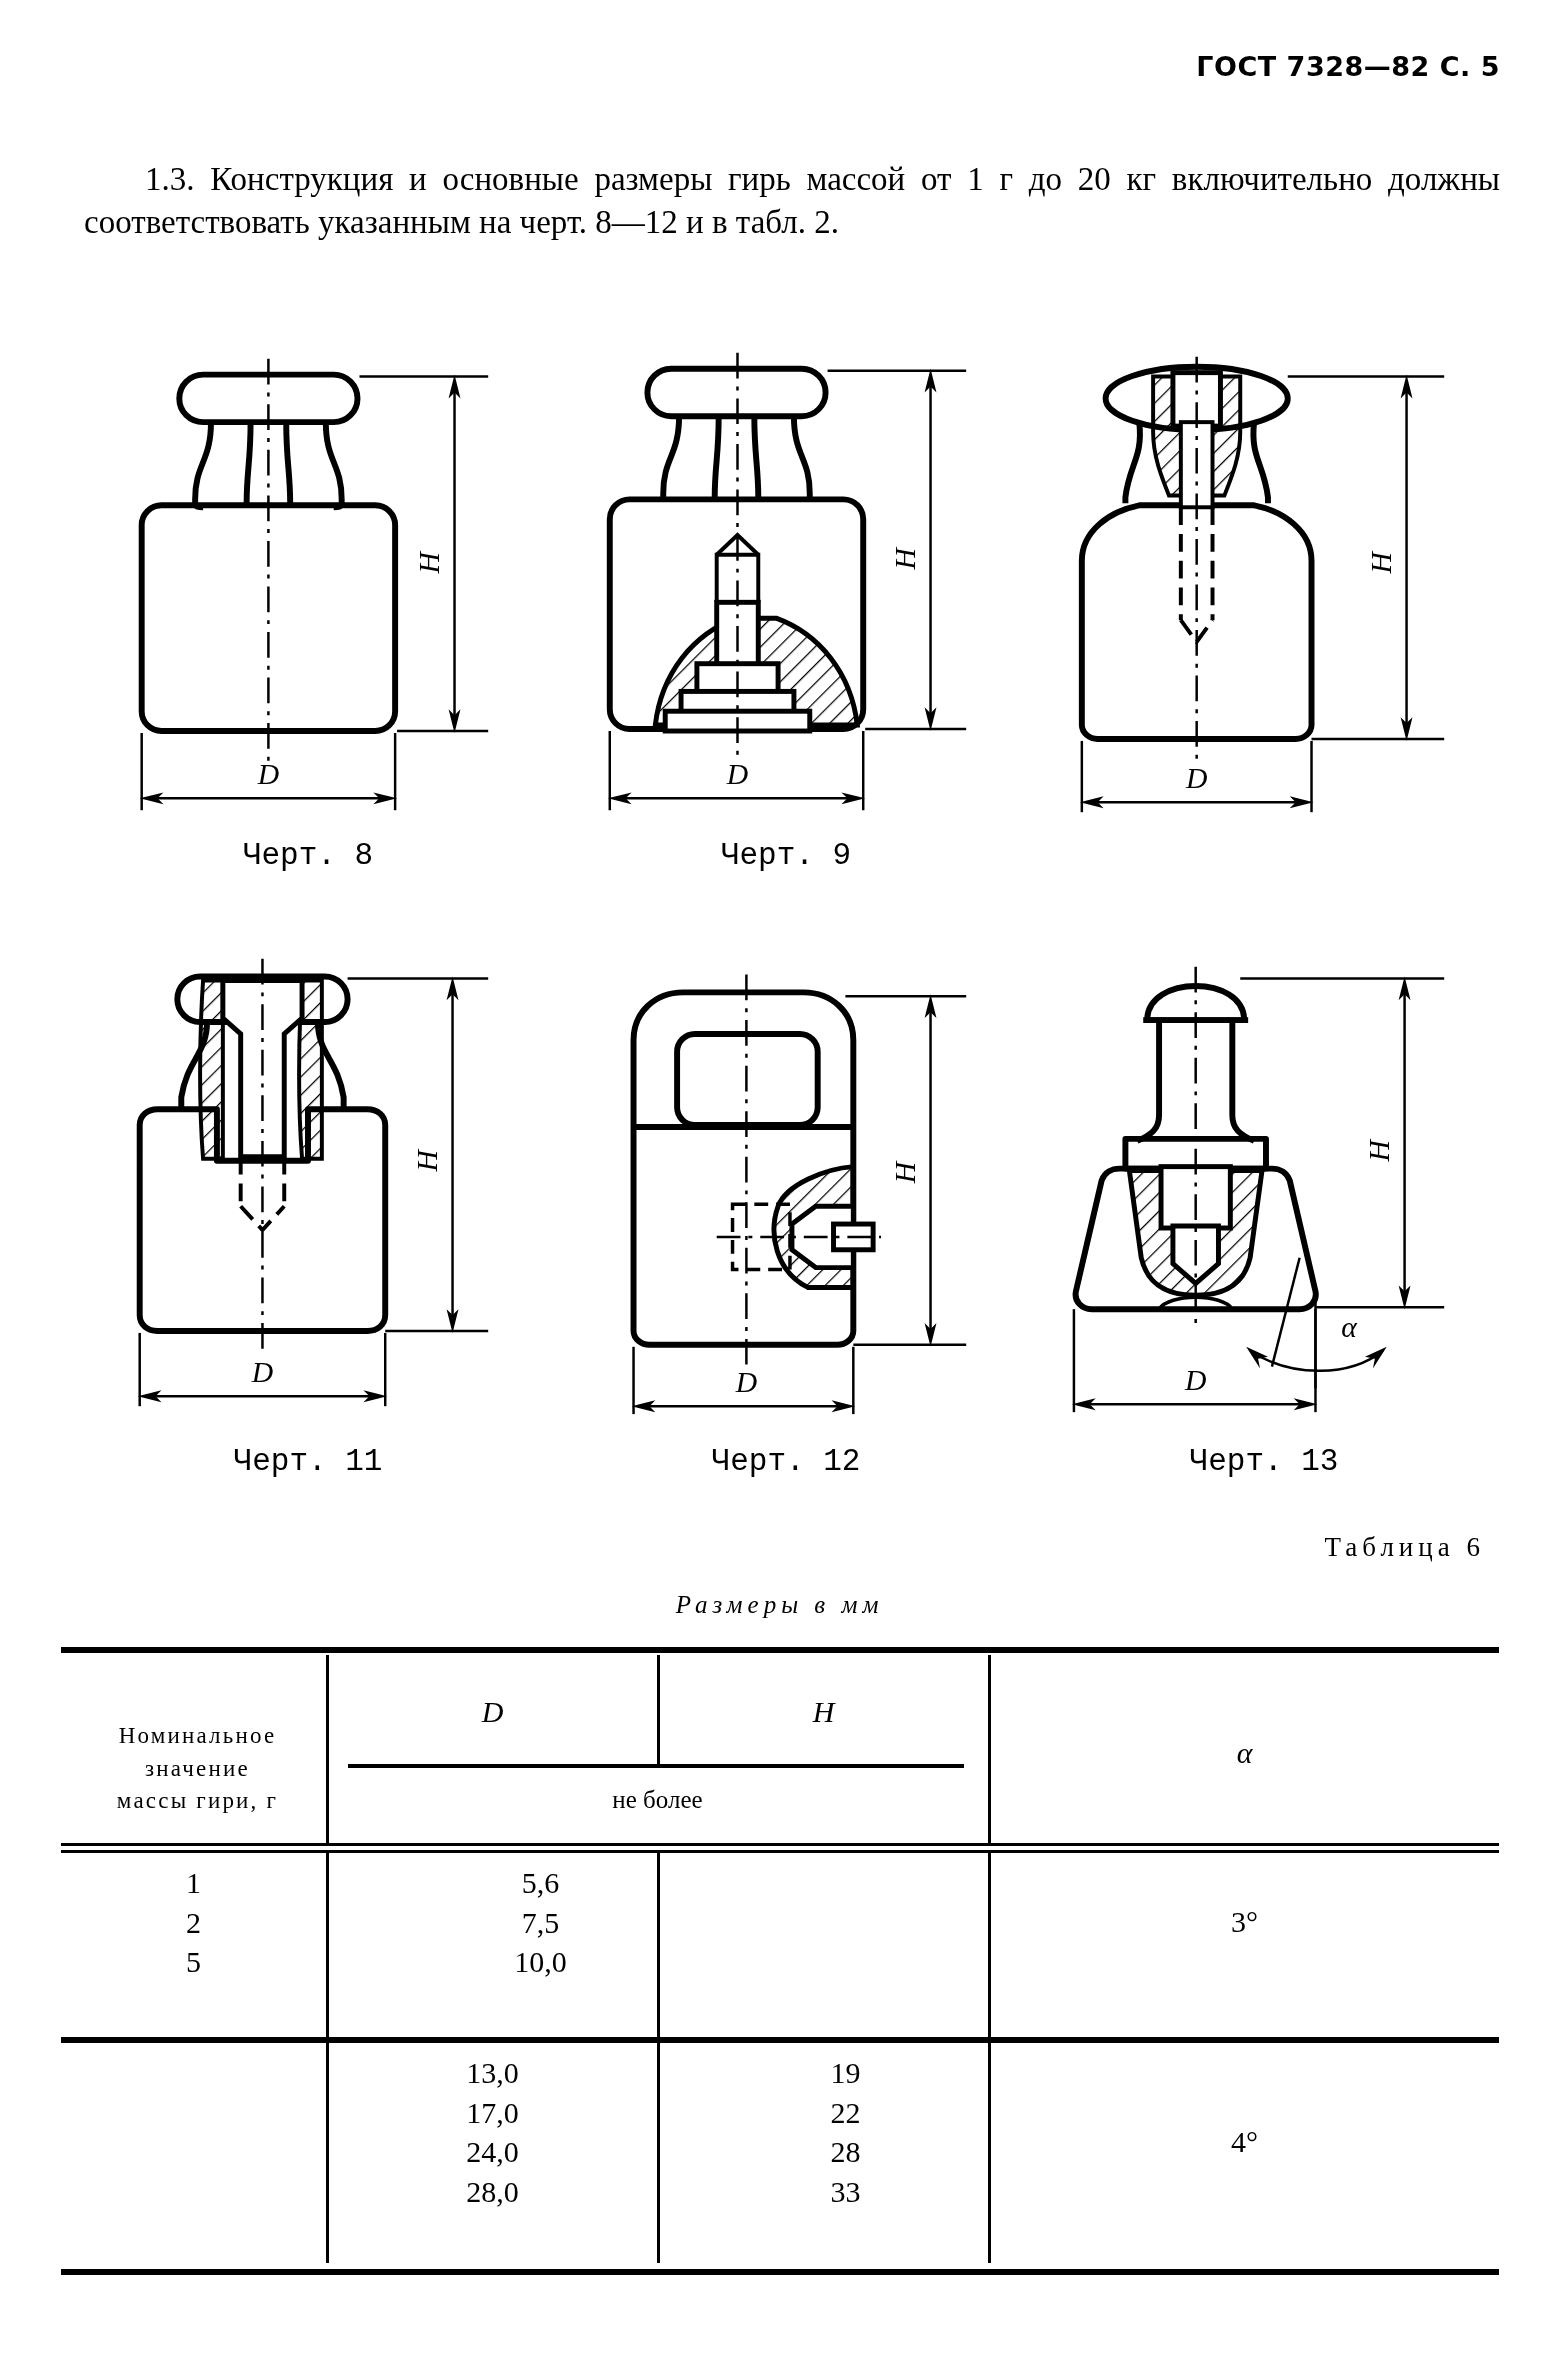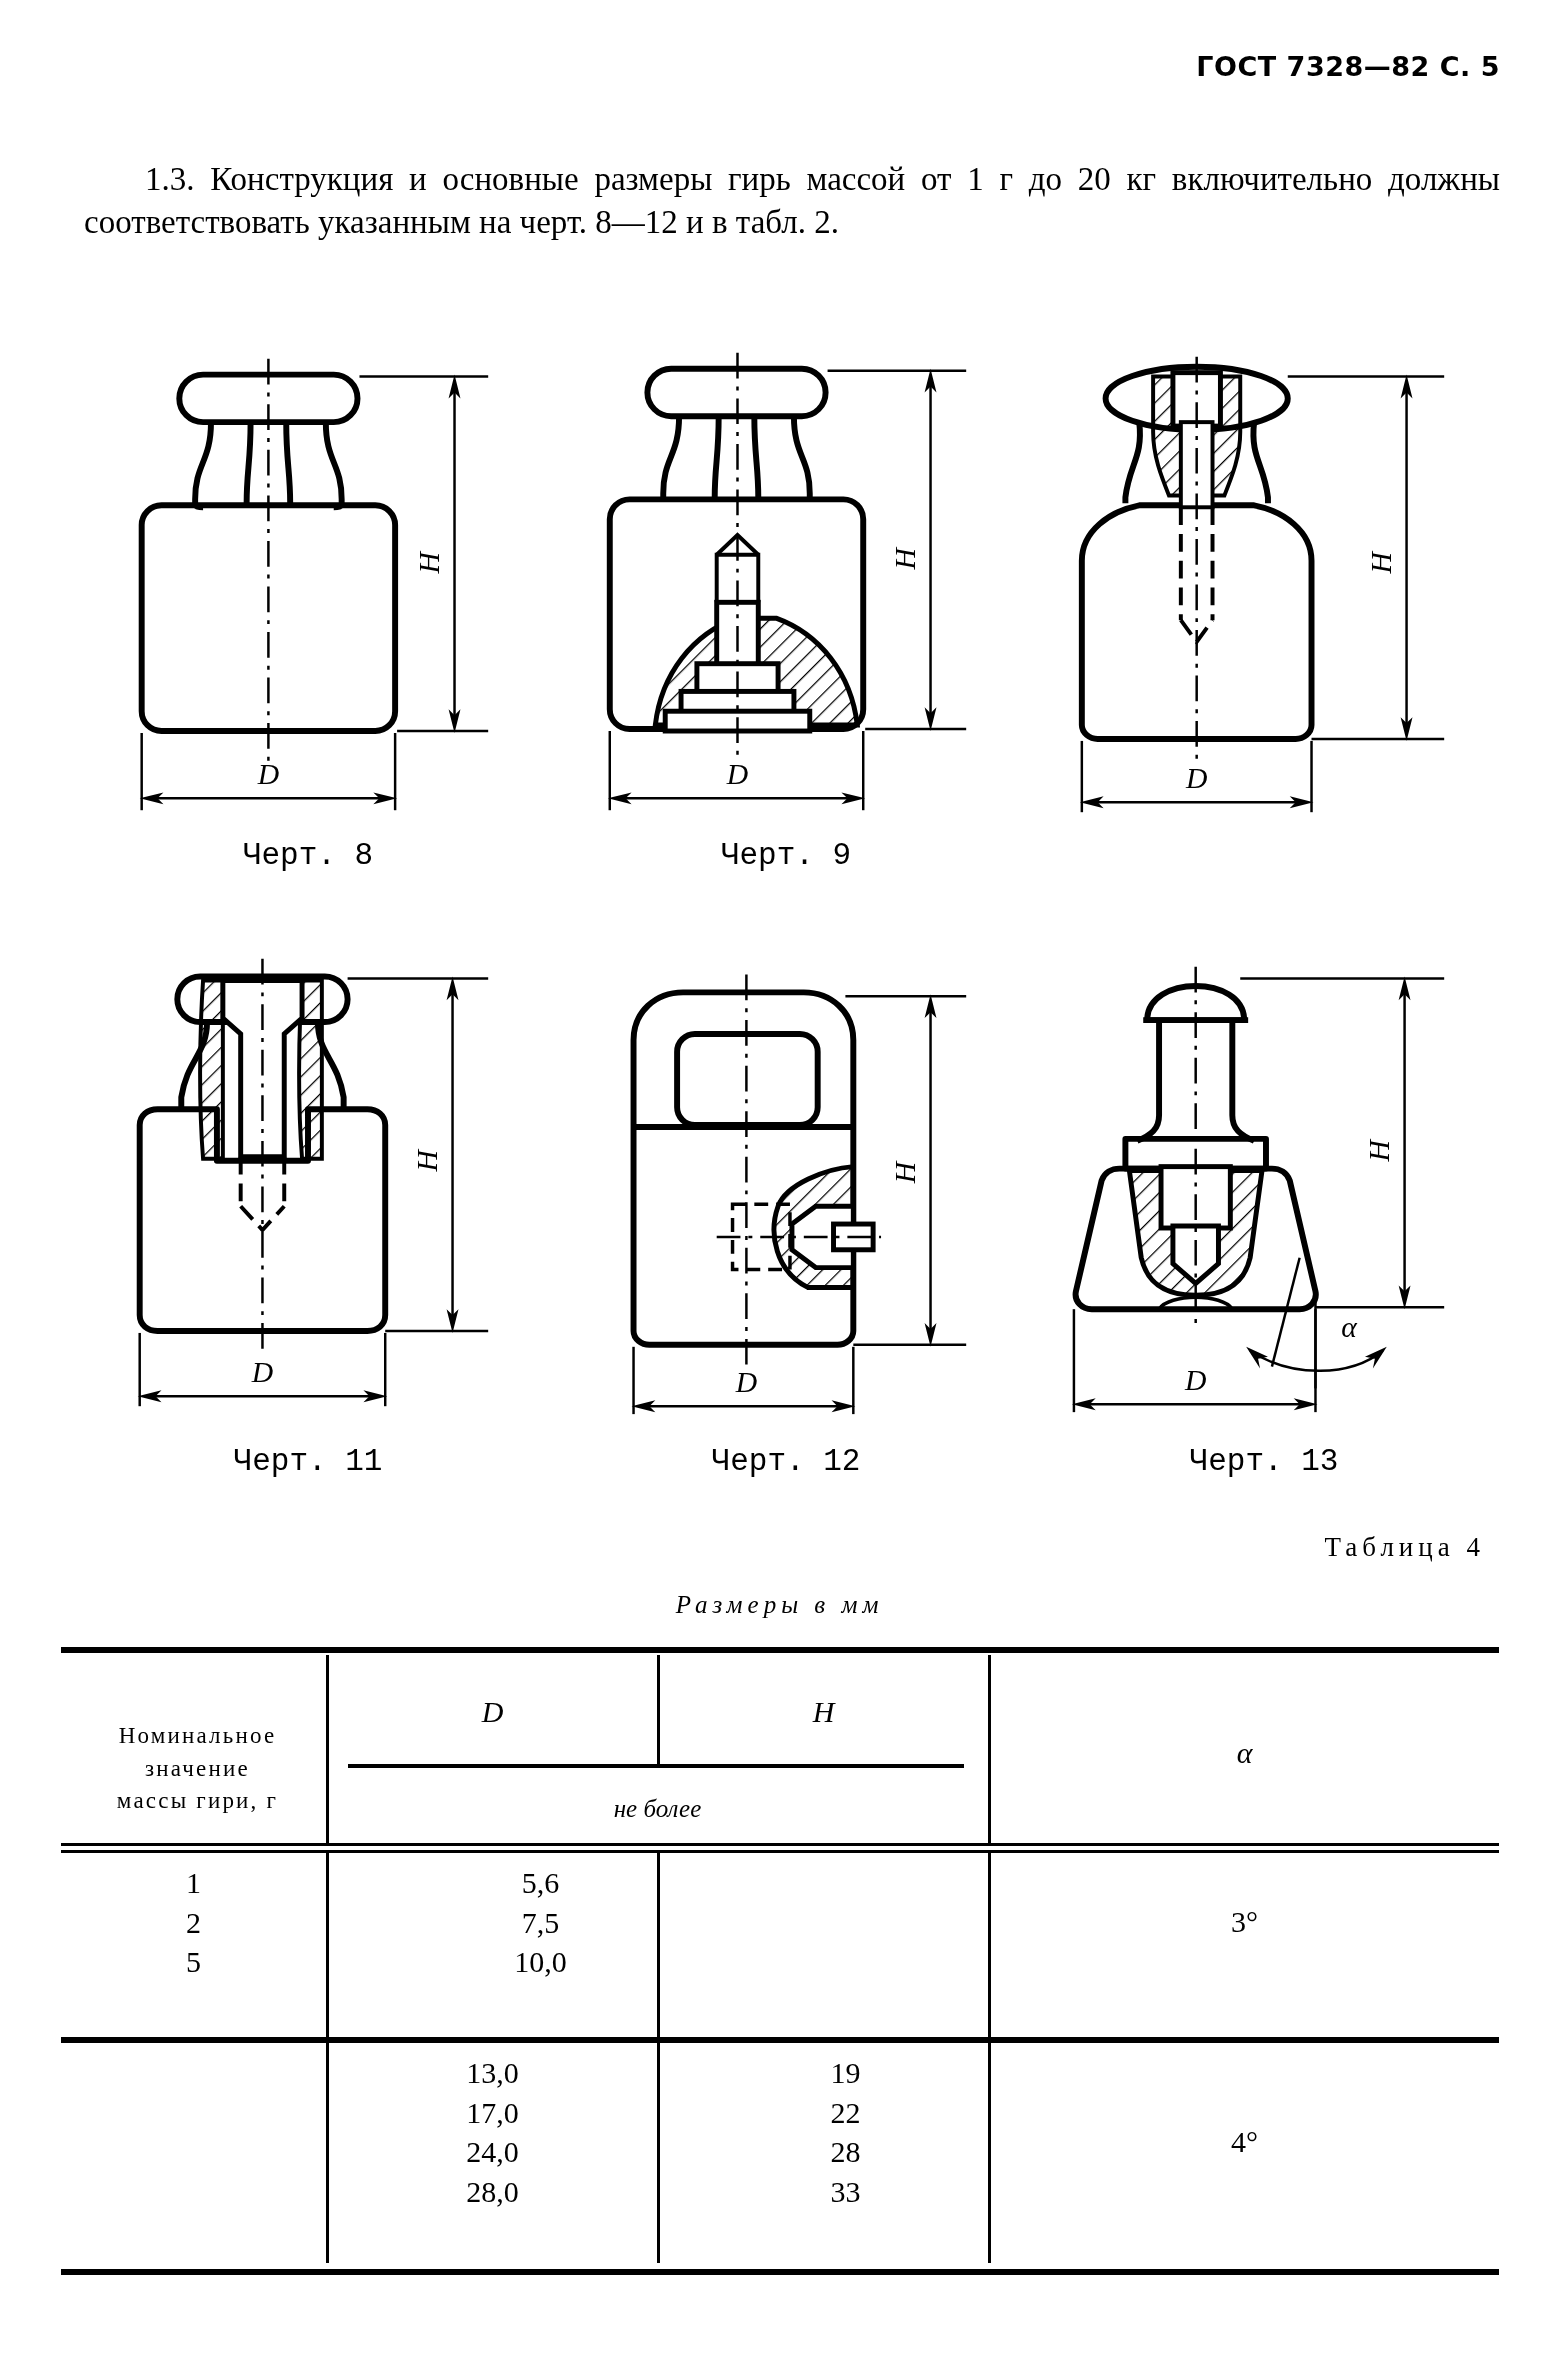--- a/index.html
+++ b/index.html
@@ -444,21 +444,21 @@
         <line x1="24" y1="478" x2="256" y2="478"></line>
       </g>
       <polygon points="16,478 40,472 34,478 40,484" fill="#000"></polygon>
       <polygon points="264,478 240,472 246,478 240,484" fill="#000"></polygon>
       <text x="141" y="464" font-family="Liberation Serif, serif" font-style="italic" font-size="30" text-anchor="middle">D</text>
     </svg>
     <div class="fig-caption">Черт. 13</div>
   </div>
 </div>
 
-<div id="table-number">Таблица 4</div>
+<div id="table-number">Таблица 6</div>
 <div id="table-units">Размеры в мм</div>
 
 <div id="dims-table">
 
   <div class="hrule rule-thick" style="top:0px;"></div>
   <div class="hrule rule-double" style="top:196px;"></div>
   <div class="hrule rule-thick" style="top:390px;"></div>
   <div class="hrule rule-thick" style="top:622px;"></div>
 
   <div class="vrule" style="left:265px; top:8px;   height:188px;"></div>
@@ -479,21 +479,21 @@
     <div>Номинальное значение</div>
     <div>массы гири, г</div>
   </div>
 
   <div class="cell hdr-sym" style="left:269px; top:48px; width:325px;">D</div>
 
   <div class="cell hdr-sym" style="left:600px; top:48px; width:325px;">H</div>
 
   <div class="cell hdr-sym" style="left:931px; top:89px; width:505px;">α</div>
 
-  <div class="cell hdr-nemore" style="left:269px; top:148px; width:655px;font-style:italic;">не более</div>
+  <div class="cell hdr-nemore" style="left:269px; top:139px; width:655px;">не более</div>
 
   <div class="cell val" style="left:8px; top:216px; width:249px;">
     <div>1</div>
     <div>2</div>
     <div>5</div>
   </div>
   <div class="cell val" style="left:269px; top:216px; width:325px;margin-left:48px;">
     <div>5,6</div>
     <div>7,5</div>
     <div>10,0</div>

